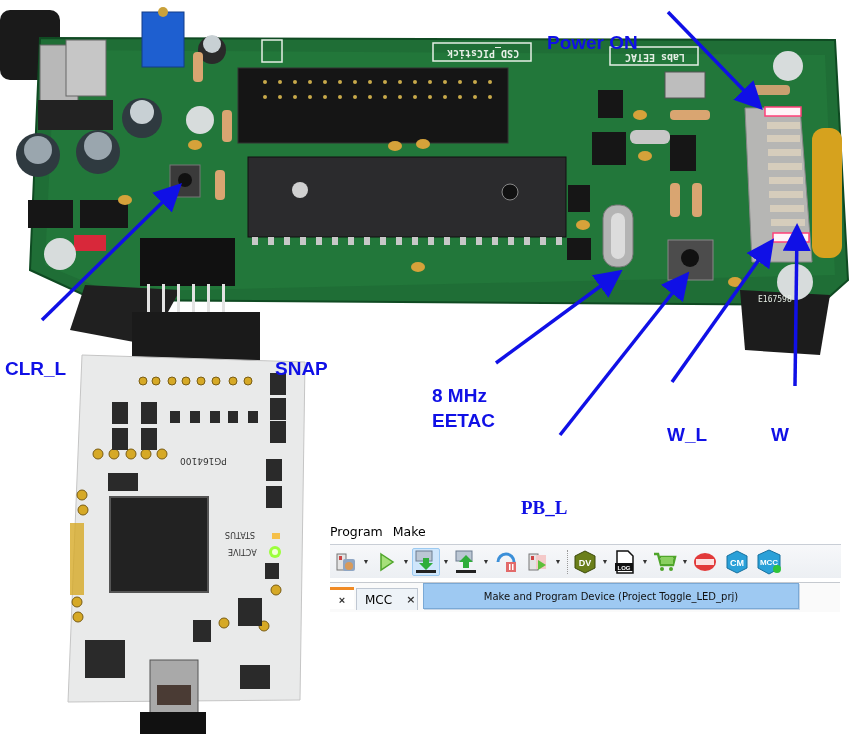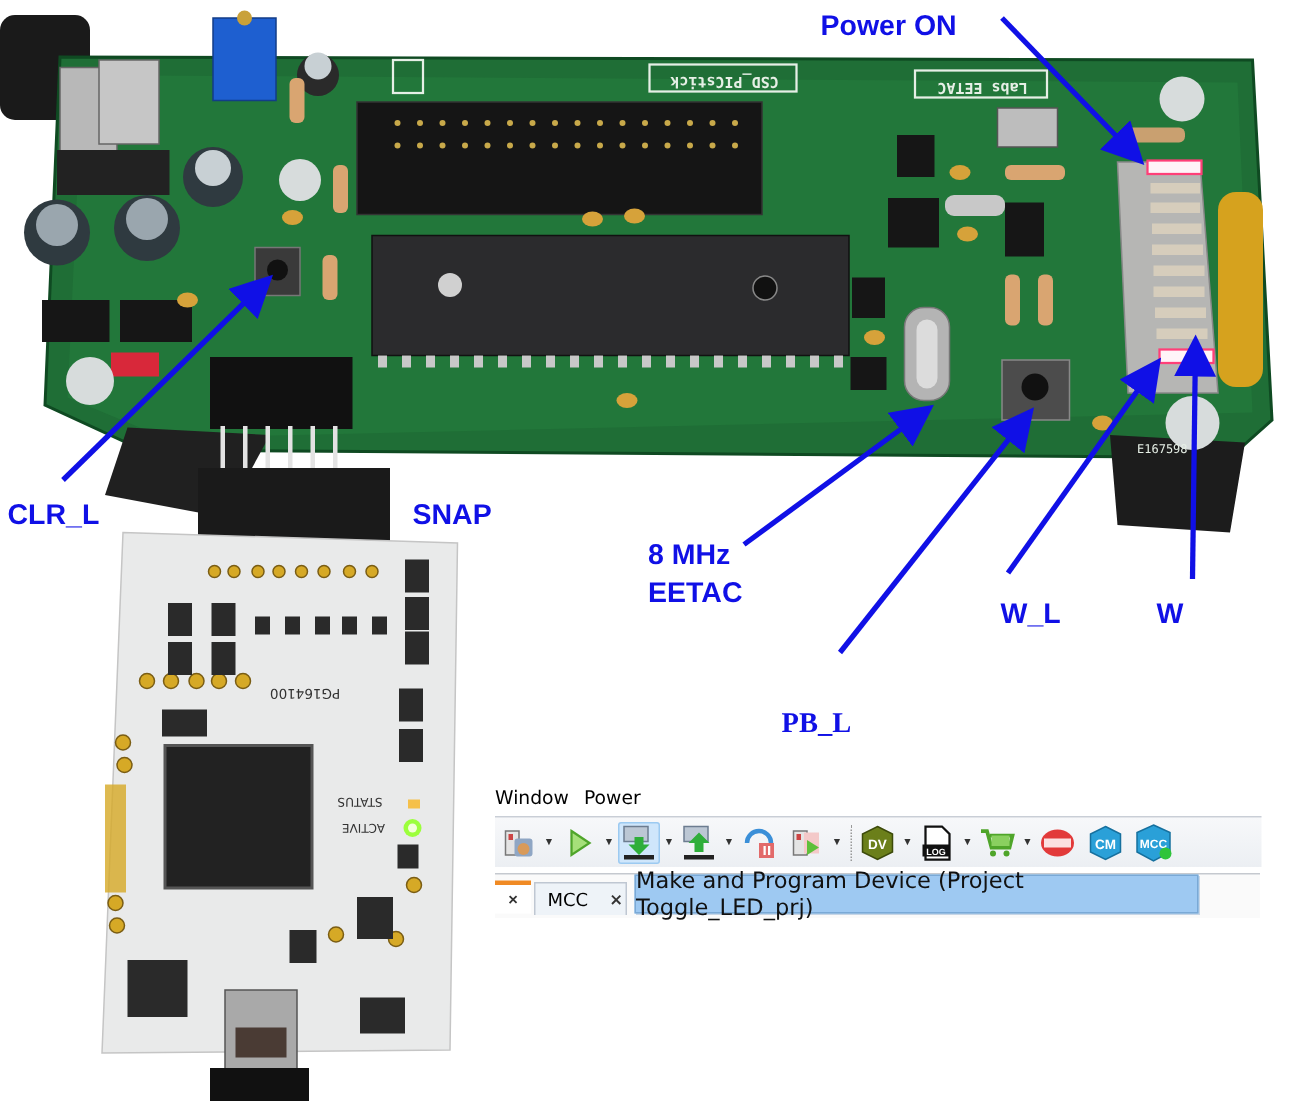--- a/index.html
+++ b/index.html
@@ -1,19 +1,19 @@
 <!DOCTYPE html>
 <html><head>
 <meta charset="utf-8">
 <style>
   * { box-sizing: border-box; margin: 0; padding: 0; }
   html, body { width: 861px; height: 734px; background: #ffffff; overflow: hidden; }
   body { position: relative; font-family: "Liberation Sans", sans-serif; }
 
-  .annot { position: absolute; color: #1010e6; font-weight: bold; font-size: 19px; line-height: 22px; white-space: nowrap; font-family: "Liberation Sans", sans-serif; }
+  .annot { position: absolute; color: #1010e6; font-weight: bold; font-size: 19px; line-height: 22px; white-space: nowrap; font-family: "Liberation Sans", sans-serif; margin-top: 25px; }
   svg.overlay { position: absolute; left: 0; top: 0; }
 
   
   .board { position: absolute; left: 0; top: 0; width: 861px; height: 360px; }
 
   
   .snap-board { position: absolute; left: 0; top: 300px; width: 330px; height: 434px; }
 
   
   .ide { position: absolute; left: 330px; top: 520px; width: 531px; height: 100px; background: #ffffff; }
@@ -24,21 +24,21 @@
   .tb-btn.active { background: #cfe6fb; border: 1px solid #9ccaf1; border-radius: 2px; }
   .tb-drop { width: 12px; height: 28px; display: flex; align-items: center; justify-content: center; font-size: 7px; color: #333; }
   .tb-sep { width: 1px; height: 24px; border-left: 1px dotted #999; margin: 0 3px; }
   .tb-gap { width: 4px; }
 
   .ide-tabs { position: absolute; left: 0; top: 62px; width: 531px; height: 32px; }
   .tab-strip { position: absolute; left: 0; top: 0; width: 510px; height: 30px; border-top: 1px solid #c5c9cf; background: #fafafa; }
   .tab-prev { position: absolute; left: 0; top: 5px; width: 24px; height: 22px; border-top: 3px solid #f08a24; background: #fff; display: flex; align-items: center; justify-content: center; font-size: 11px; color: #333; font-weight: bold; }
   .tab-mcc { position: absolute; left: 26px; top: 6px; width: 62px; height: 22px; background: #eef3f8; border: 1px solid #bfc7d2; border-bottom: none; display: flex; align-items: center; padding-left: 8px; font-size: 12px; color: #000; font-family: "DejaVu Sans", sans-serif; }
   .tab-mcc .x { margin-left: 14px; font-size: 11px; font-weight: bold; color: #333; }
-  .tooltip { position: absolute; left: 93px; top: 1px; width: 376px; height: 26px; background: #9ec9f2; border: 1px solid #7aa9d6; display: flex; align-items: center; justify-content: center; font-size: 15px; color: #111; font-family: "DejaVu Sans", sans-serif; box-shadow: 1px 1px 0 #c8d6e6; }
+  .tooltip { position: absolute; left: 93px; top: 1px; width: 376px; height: 26px; background: #9ec9f2; border: 1px solid #7aa9d6; display: flex; align-items: center; justify-content: center; font-size: 10px; color: #111; font-family: "DejaVu Sans", sans-serif; box-shadow: 1px 1px 0 #c8d6e6; }
 </style>
 </head>
 <body>
 
 <svg class="board overlay" width="861" height="360" viewBox="0 0 861 360">
 
   <rect x="0" y="10" width="60" height="70" rx="10" fill="#1a1a1a"></rect>
 
   <polygon points="40,38 835,40 848,280 820,305 95,300 30,270" fill="#1f6e36" stroke="#0f4a22" stroke-width="2"></polygon>
   <polygon points="55,50 825,55 835,275 110,292 45,265" fill="#247a3c" opacity="0.7"></polygon>
@@ -298,22 +298,22 @@
 <div class="annot" style="left:5px;top:333px;">CLR_L</div>
 <div class="annot" style="left:275px;top:333px;text-align:right;">SNAP</div>
 <div class="annot" style="left:432px;top:360px;">8 MHz</div>
 <div class="annot" style="left:432px;top:385px;">EETAC</div>
 <div class="annot" style="left:521px;top:472px;font-family:Liberation Serif, serif;">PB_L</div>
 <div class="annot" style="left:667px;top:399px;">W_L</div>
 <div class="annot" style="left:771px;top:399px;">W</div>
 
 <div class="ide">
   <div class="ide-menu">
-    <span>Window</span>
-    <span>Power</span>
+    <span>Program</span>
+    <span>Make</span>
   </div>
 
   <div class="ide-toolbar">
 
     <div class="tb-btn">
       <svg width="22" height="22" viewBox="0 0 22 22">
           <rect x="2" y="3" width="9" height="16" fill="#e4e4e4" stroke="#777"></rect>
           <rect x="4" y="5" width="3" height="4" fill="#c44"></rect>
           <rect x="8" y="8" width="12" height="12" rx="2" fill="#8fa6c4"></rect>
           <circle cx="14" cy="15" r="4" fill="#d89a5a"></circle>

